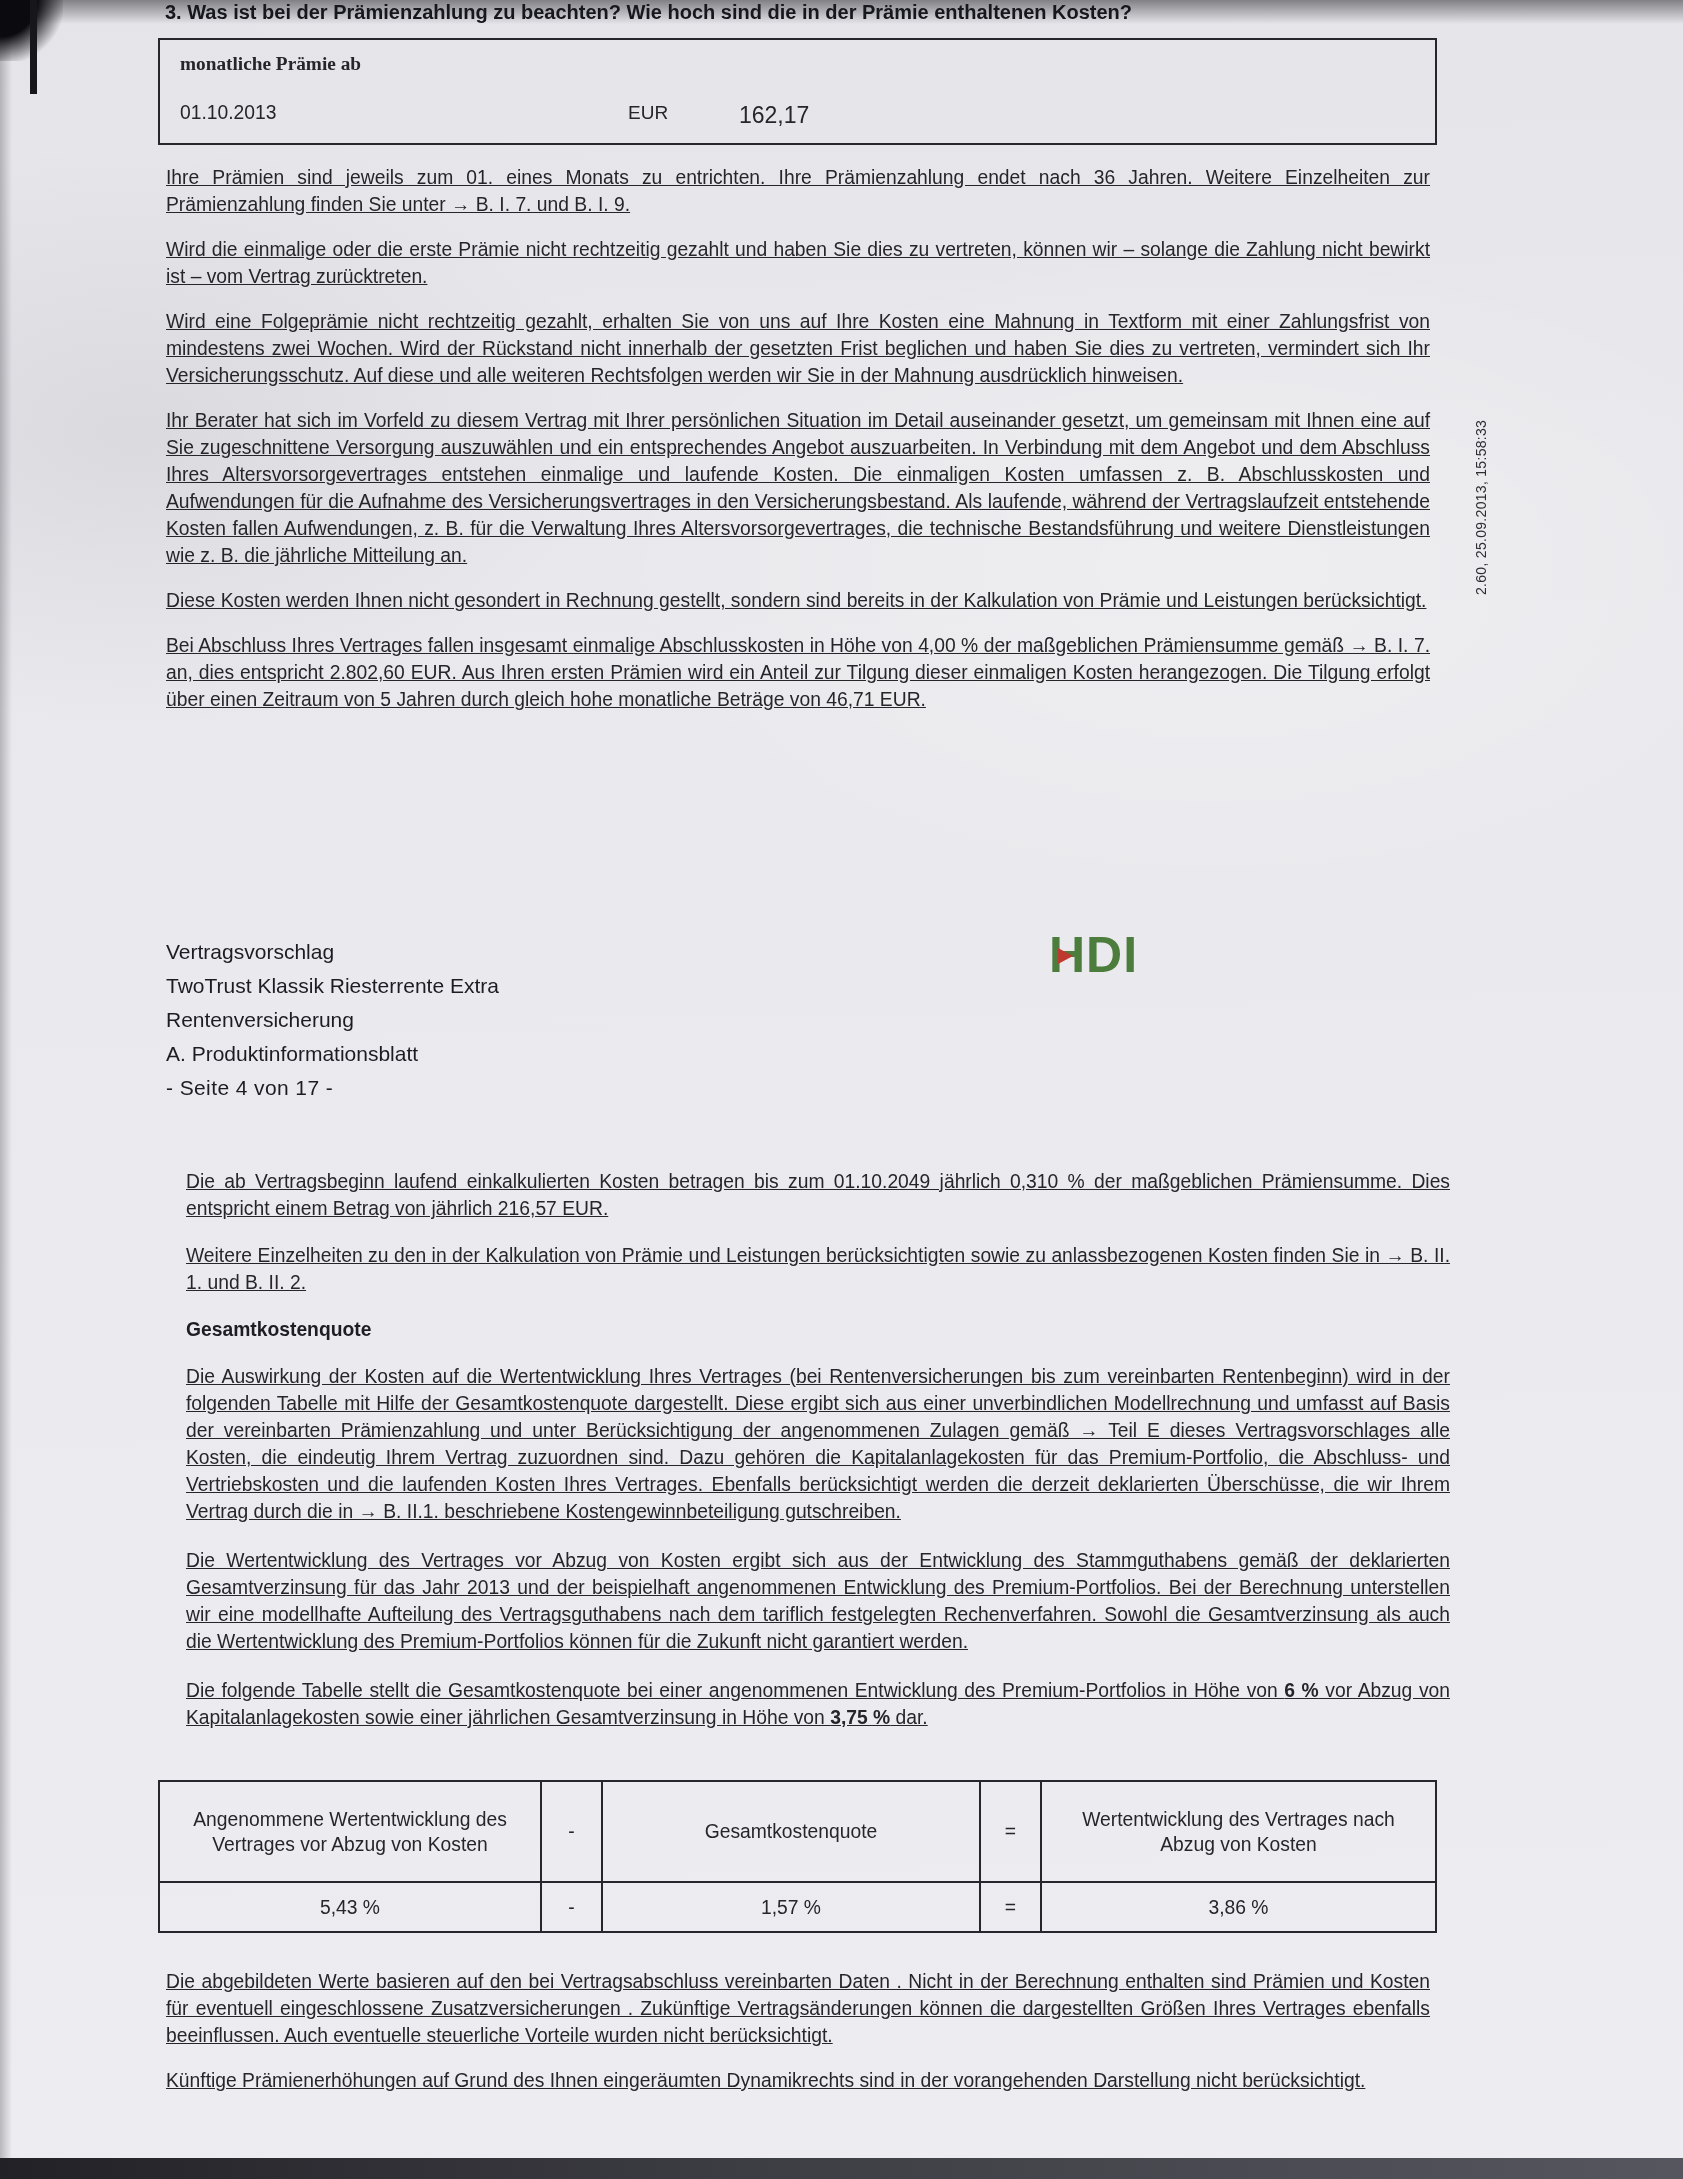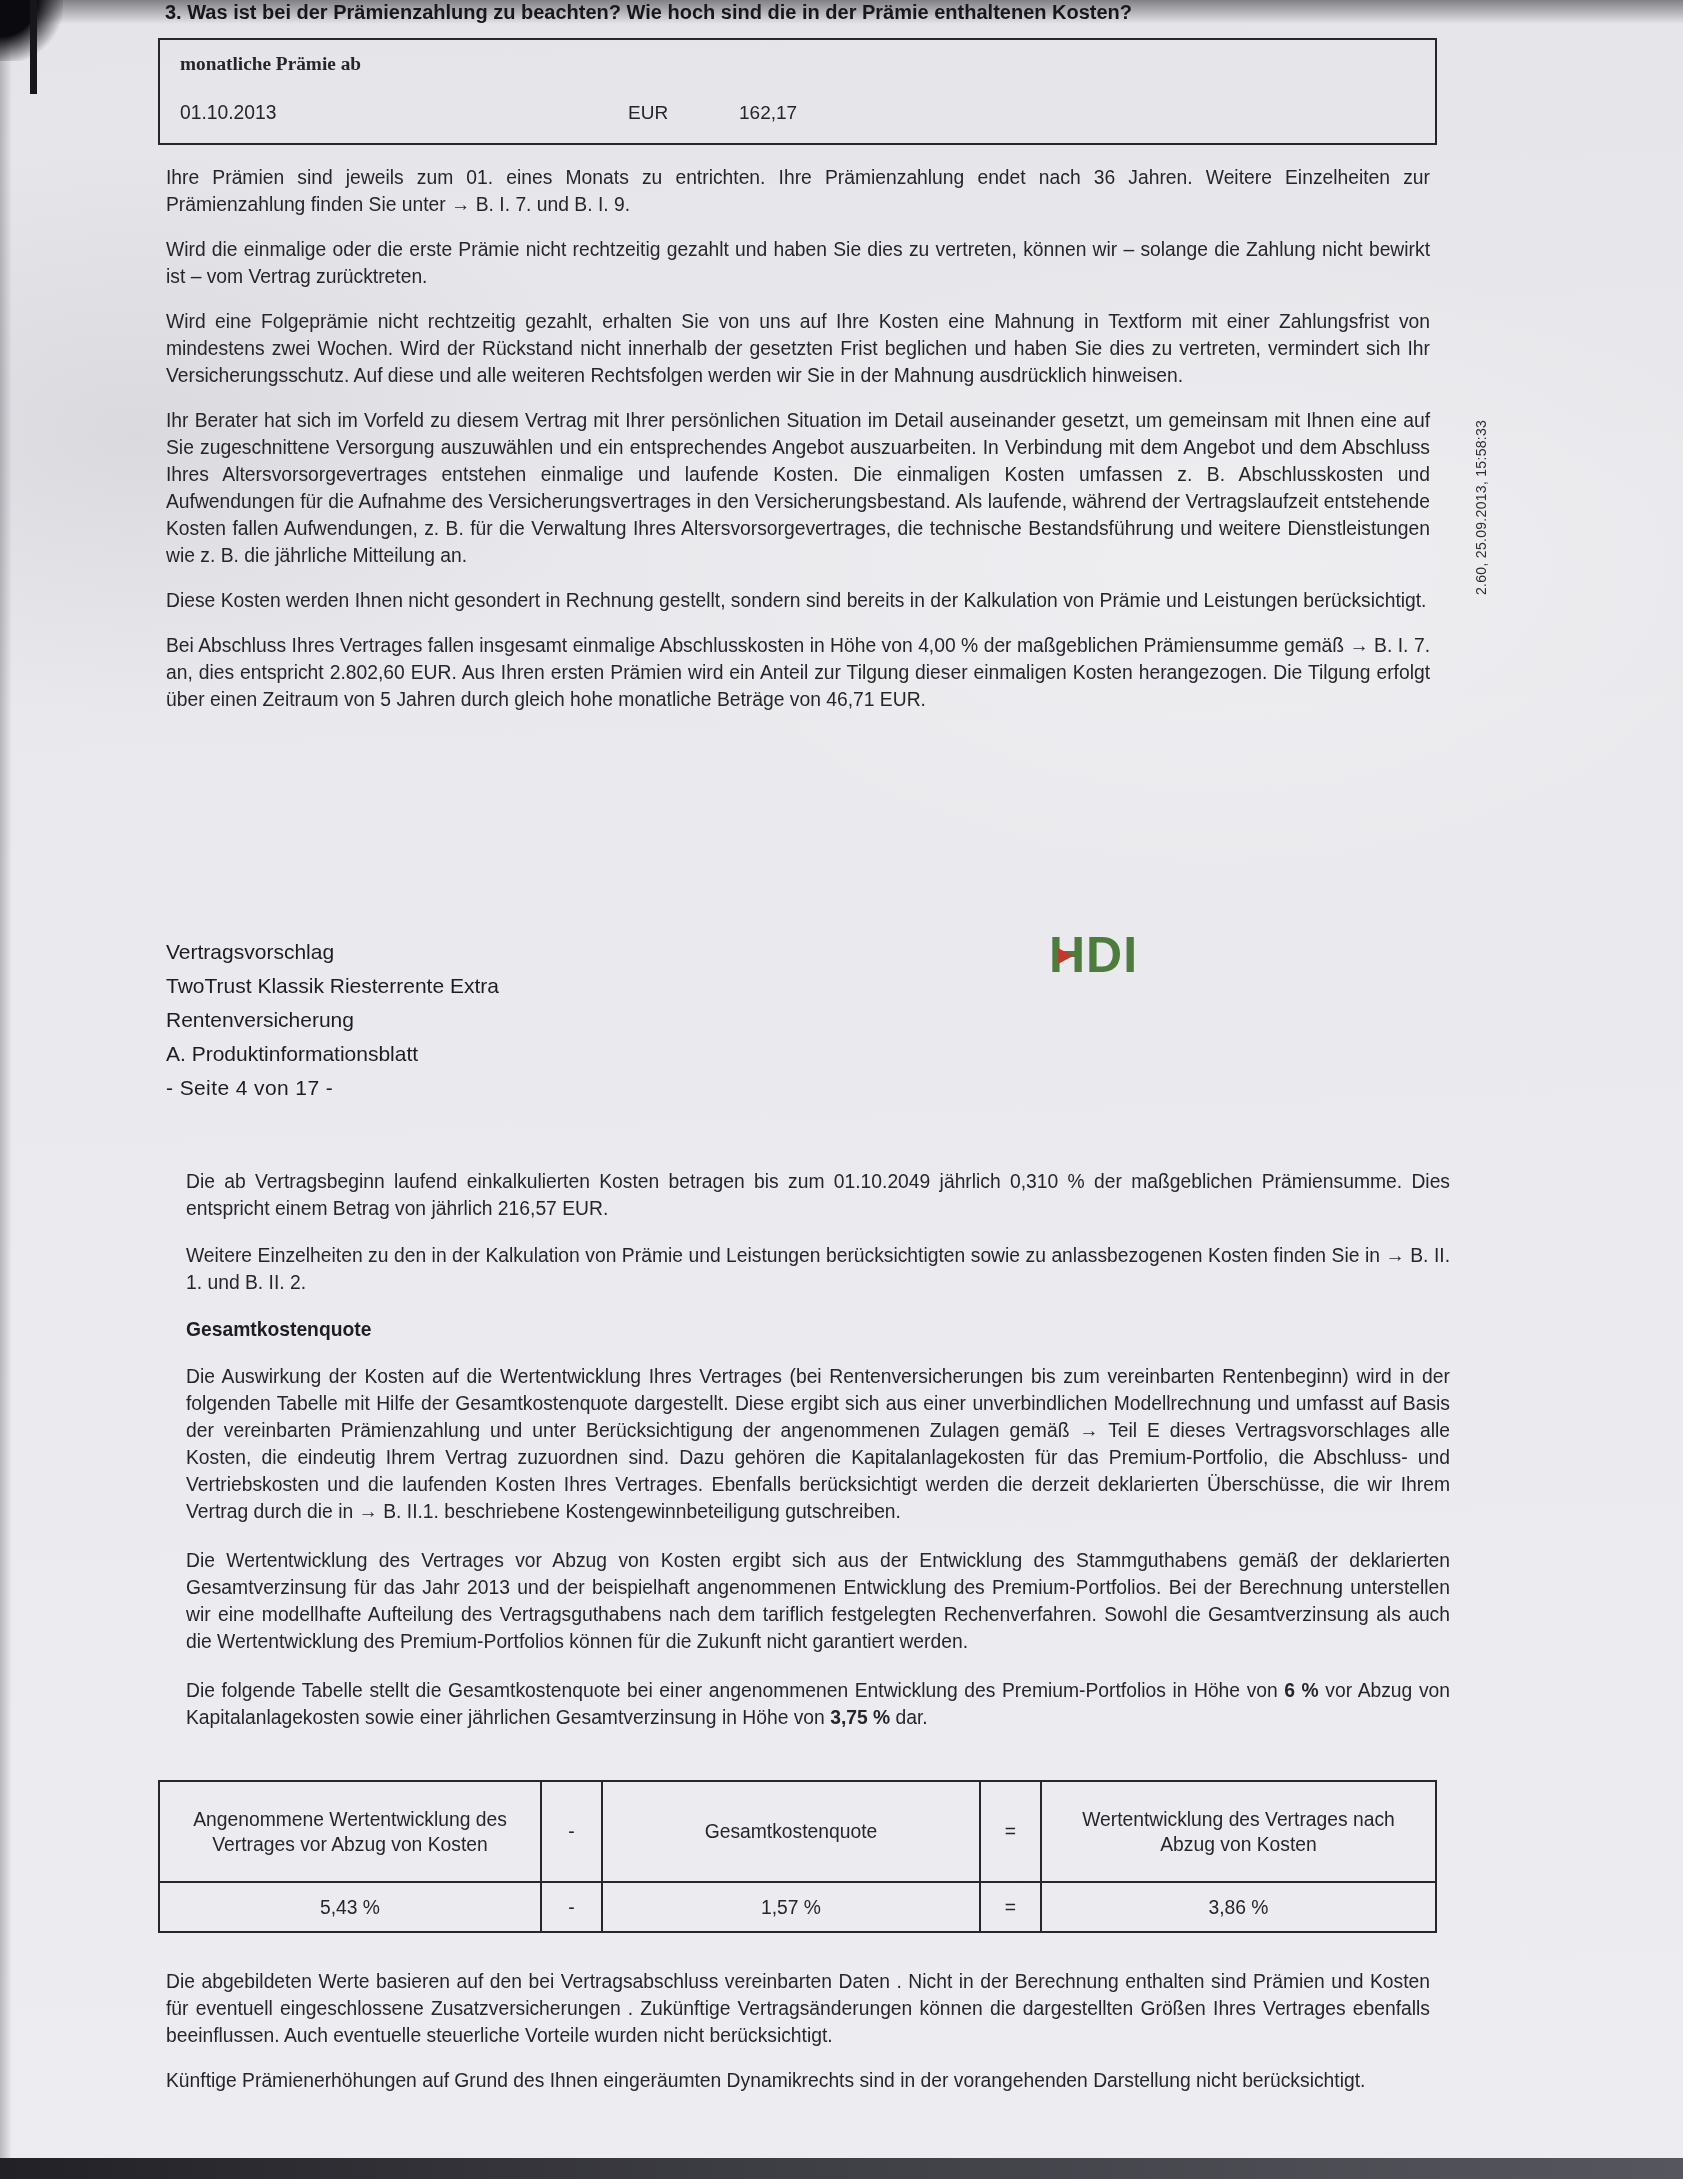--- a/index.html
+++ b/index.html
@@ -31,25 +31,25 @@
 
   
   .premium-box {
     left: 158px; top: 38px;
     width: 1279px; height: 107px;
     border: 2px solid #26262c;
   }
   .premium-box .pb-label { position: absolute; left: 20px; top: 13px; font-size: 19.3px; font-weight: 700; font-family: Liberation Serif, serif; }
   .premium-box .pb-date   { position: absolute; left: 20px;  top: 62px; font-size: 19.3px; }
   .premium-box .pb-cur    { position: absolute; left: 468px; top: 62px; font-size: 19px; }
-  .premium-box .pb-amount { position: absolute; left: 579px; top: 62px; font-size: 19px; }
+  .premium-box .pb-amount { position: absolute; left: 579px; top: 62px; font-size: 23px; }
 
   
   .doc-text { font-size: 19.3px; line-height: 27px; text-align: justify; }
-  .doc-text p { margin: 0 0 18px 0; }
+  .doc-text p { margin: 0 0 18px 0; text-decoration: underline; }
   .doc-text p:last-child { margin-bottom: 0; }
   .body-top { left: 166px; top: 164px; width: 1264px; }
   .body-mid { left: 166px; top: 1168px; width: 1264px; margin-left: 20px; }
   .body-bottom { left: 166px; top: 1968px; width: 1264px; }
   .mb20 { margin-bottom: 20px !important; }
   .mb22 { margin-bottom: 22px !important; }
   .section-heading { font-size: 19.3px; font-weight: 700; margin: 2px 0 20px 0; color: #1d1d23; }
   .bold-inline { font-weight: 700; }
 
   

